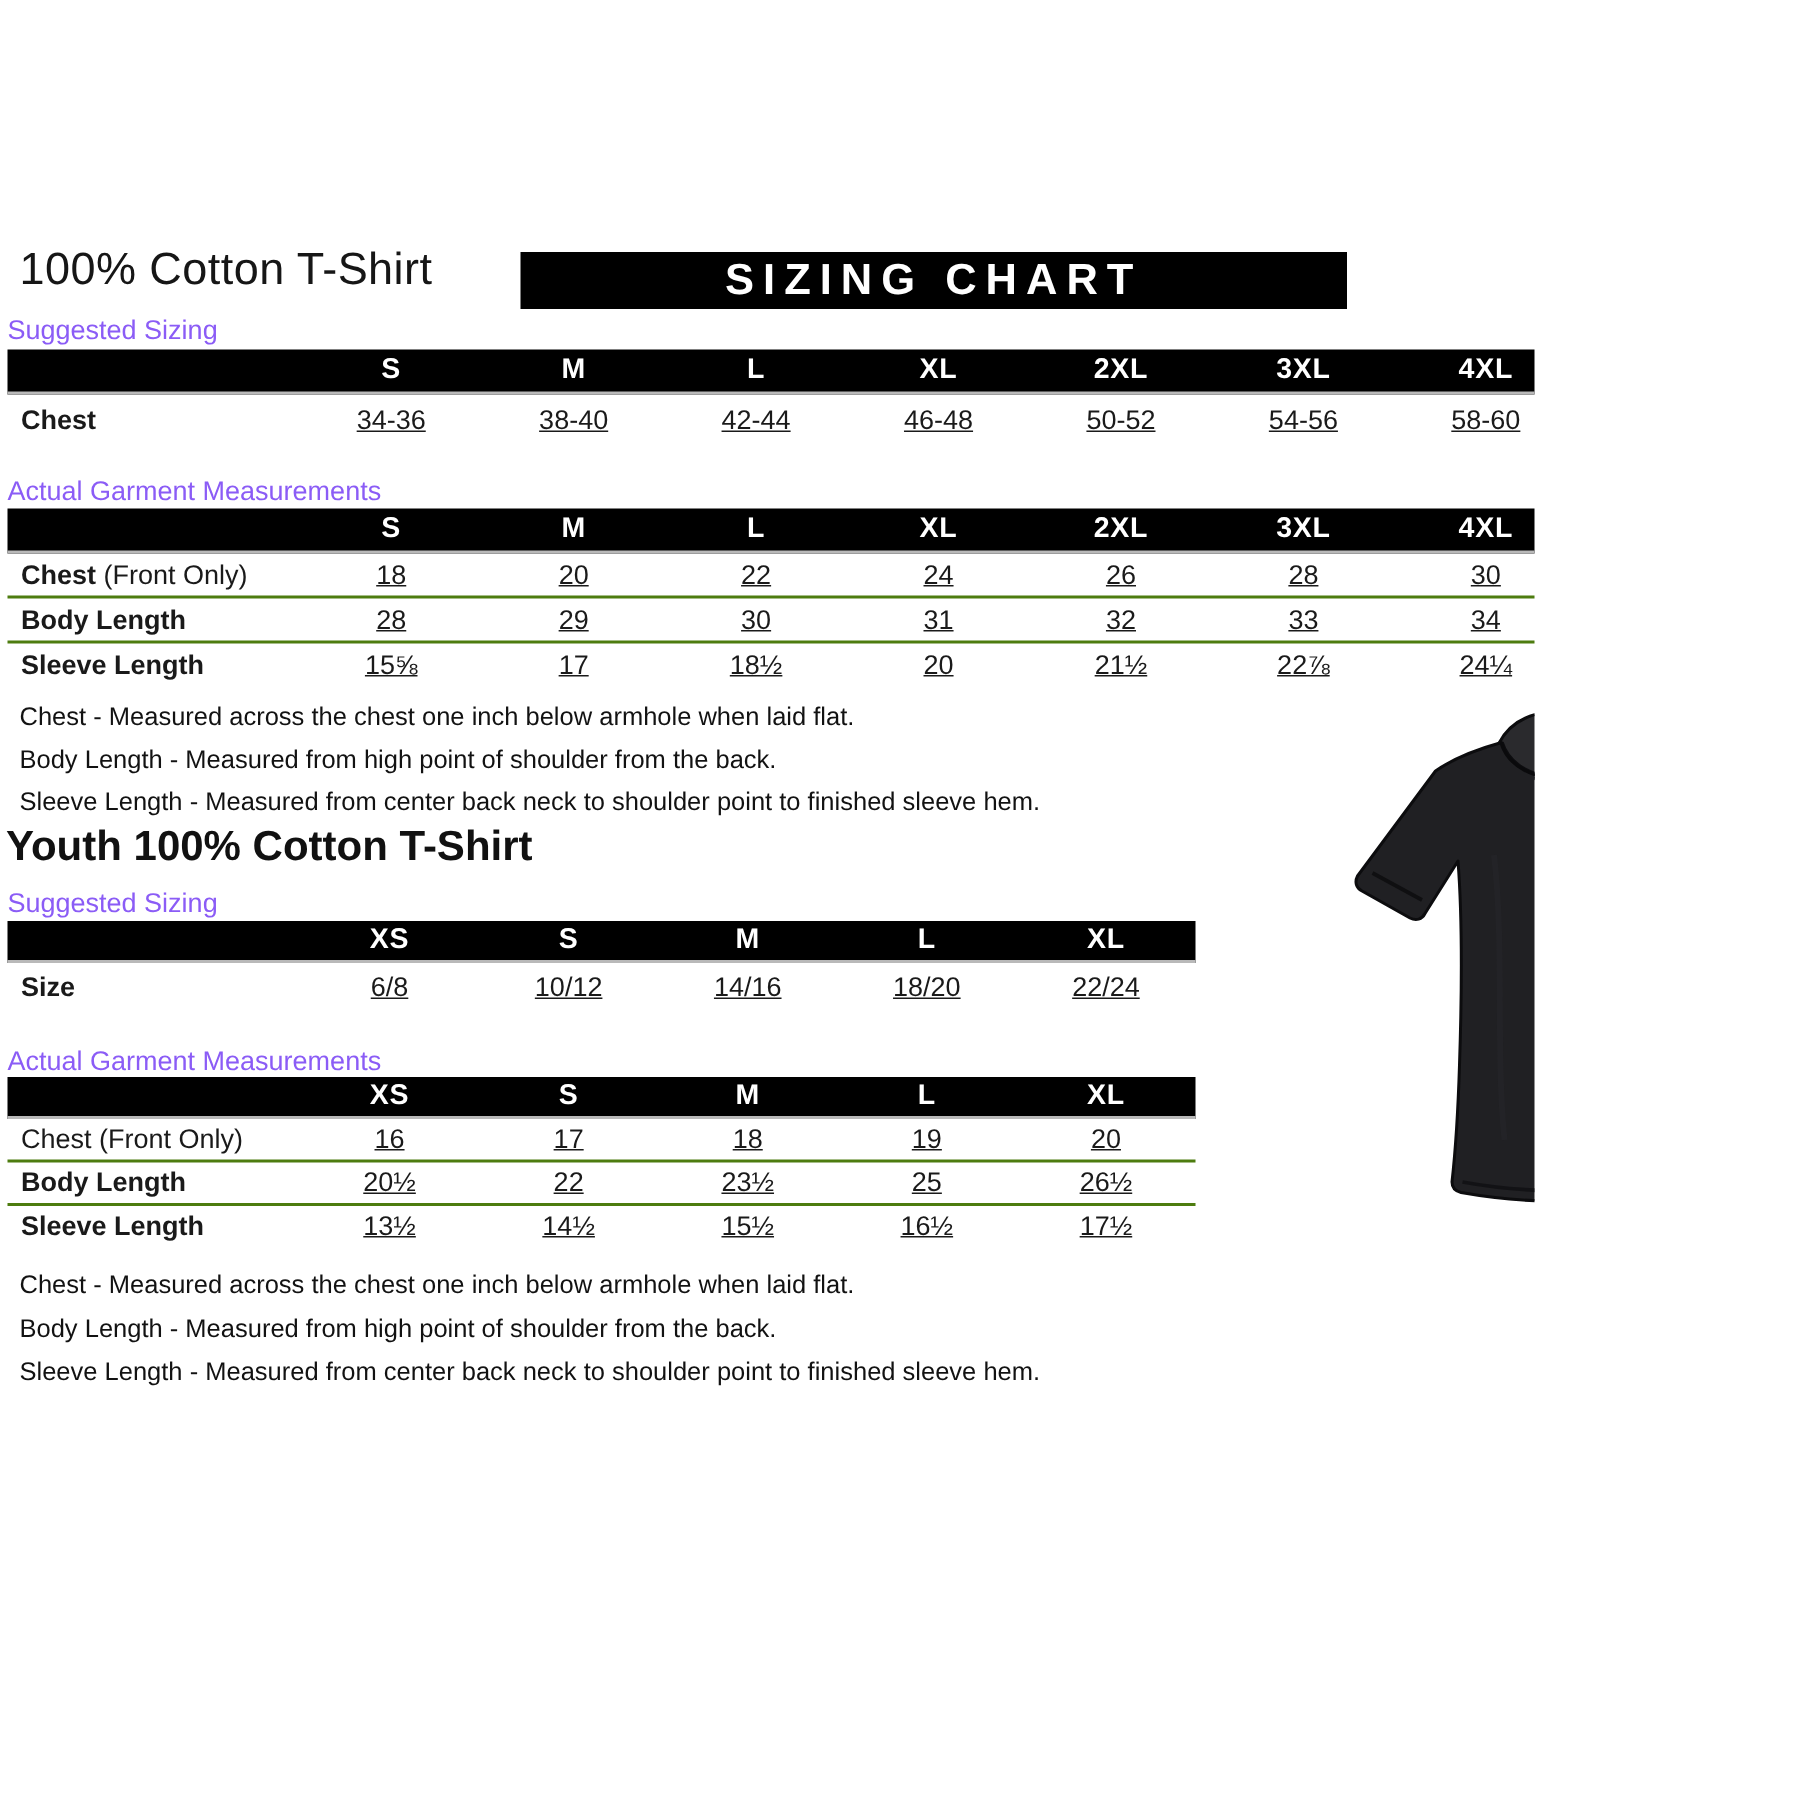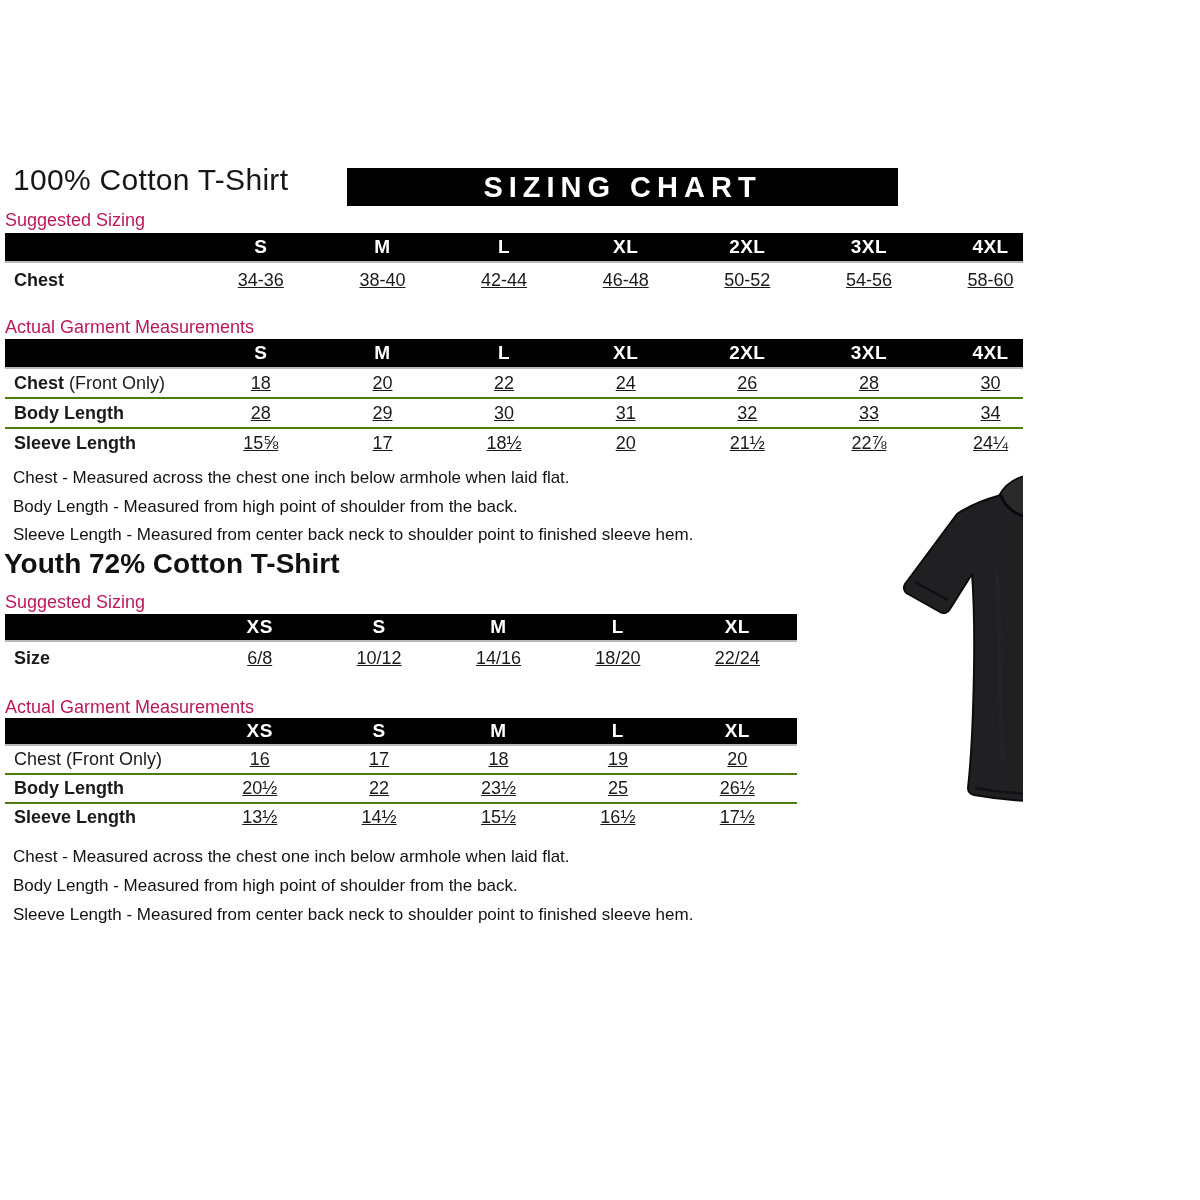--- a/index.html
+++ b/index.html
@@ -7,21 +7,21 @@
     position:relative;width:1023px;height:1200px;background:#ffffff;overflow:hidden;
     font-family:"Liberation Sans","DejaVu Sans",sans-serif;color:#1a1a1a;
   }
   .abs{position:absolute;}
   .adult-title{left:13px;top:163px;font-size:30px;letter-spacing:.3px;color:#161616;}
   .banner{
     left:347px;top:168px;width:551px;height:38px;background:#000;
     color:#fff;font-weight:bold;font-size:29px;letter-spacing:6px;
     text-align:center;line-height:39px;
   }
-  .sec-label{font-size:18px;color:#be185d;}
+  .sec-label{font-size:18px;color:#8b5cf6;}
   .tbl{left:5px;}
   .thead{
     display:grid;background:#000;color:#fff;font-weight:bold;
     align-items:center;border-bottom:2px solid #b9b9b9;
   }
   .th{text-align:center;font-size:19px;letter-spacing:.5px;}
   .trow{display:grid;align-items:center;font-size:18px;}
   .trow.sep{border-top:2px solid #4d7c0f;}
   .td{text-align:center;text-decoration:underline;}
   .tlabel{padding-left:9px;white-space:nowrap;}
@@ -123,21 +123,21 @@
       <div class="td">25⅓</div>
     </div>
   </div>
 
   <div class="abs notes" style="top:464px;">
     <div>Chest - Measured across the chest one inch below armhole when laid flat.</div>
     <div>Body Length - Measured from high point of shoulder from the back.</div>
     <div>Sleeve Length - Measured from center back neck to shoulder point to finished sleeve hem.</div>
   </div>
 
-  <div class="abs youth-title">Youth 72% Cotton T-Shirt</div>
+  <div class="abs youth-title">Youth 100% Cotton T-Shirt</div>
 
   <div class="abs sec-label" style="top:592px;left:5px;">Suggested Sizing</div>
 
   <div class="abs tbl youth-w" style="top:614px;">
     <div class="thead cols-youth h-youth">
       <div class="th"></div>
       <div class="th">XS</div>
       <div class="th">S</div>
       <div class="th">M</div>
       <div class="th">L</div>

